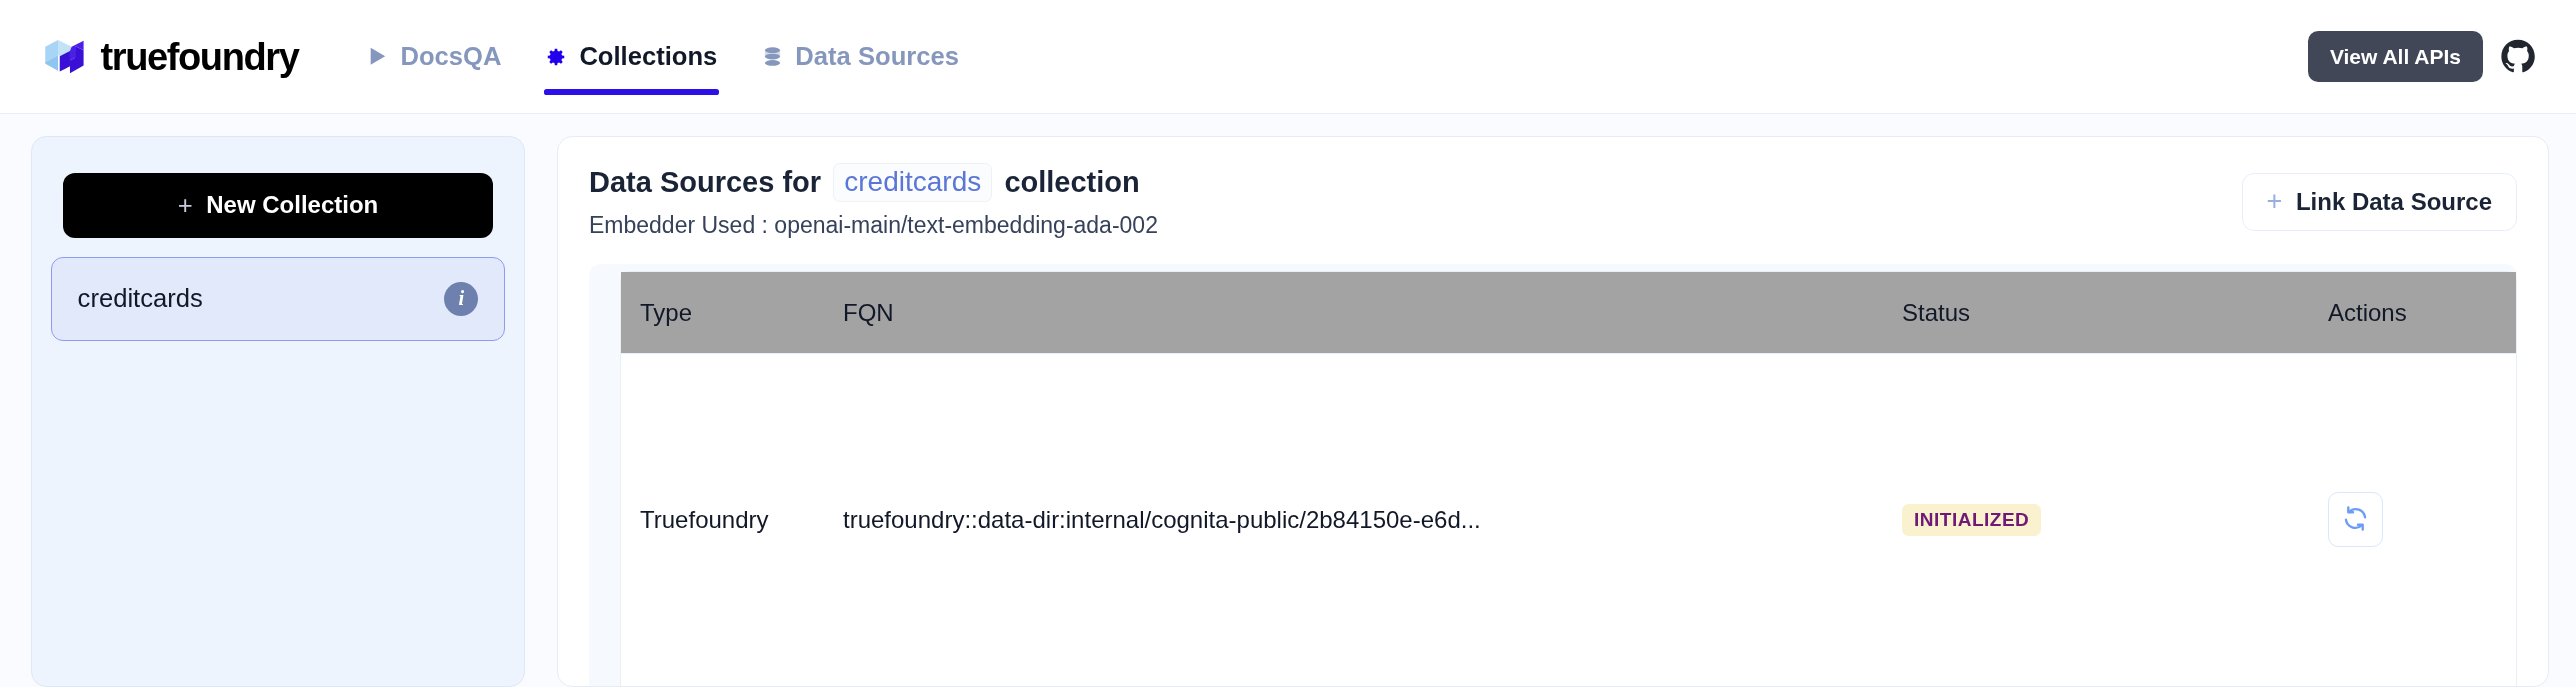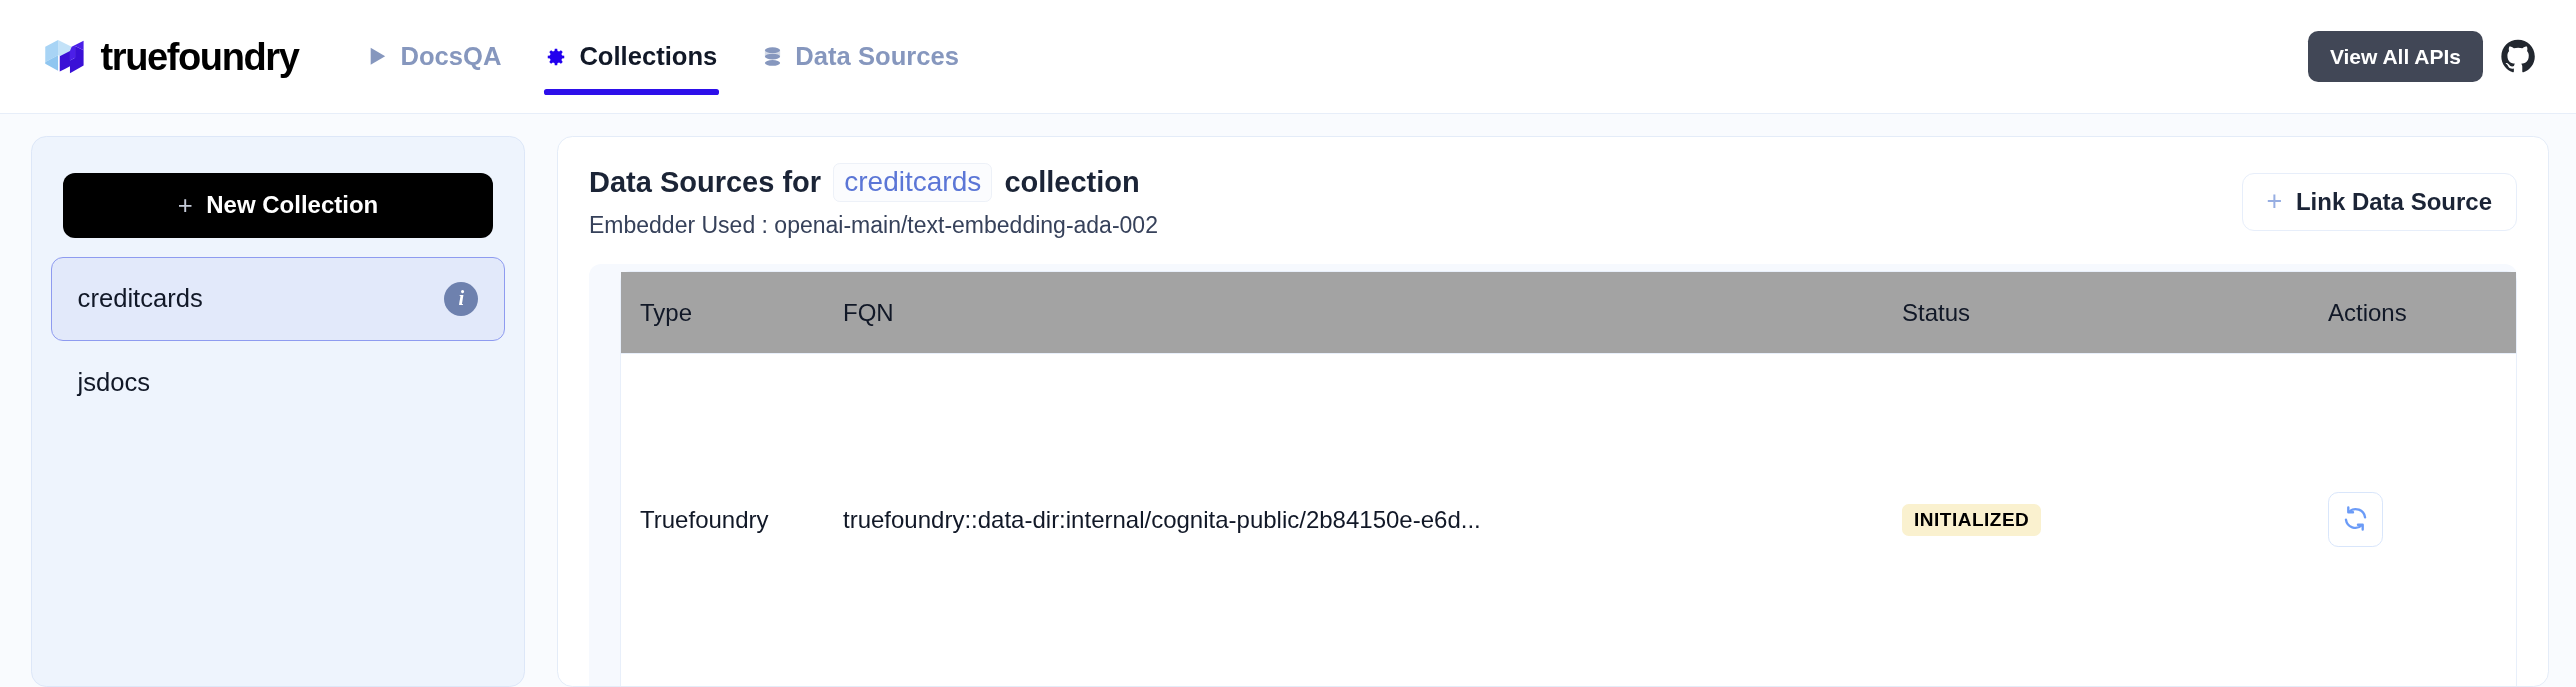--- a/index.html
+++ b/index.html
@@ -323,21 +323,21 @@
   .col-type  { width: 222px; padding-left: 19px !important; }
   .col-fqn   { width: auto; }
   .col-status{ width: 426px; }
   .col-actions { width: 188px; }
 
   th.col-type  { padding-left: 19px; }
 
   .status-badge {
     display: inline-block;
     background: #FAF1CF;
-    color: #000000;
+    color: #701a75;
     font-size: 19px;
     font-weight: 700;
     letter-spacing: 0.5px;
     border-radius: 6.8px;
     padding: 6.8px 12px;
     line-height: 1;
   }
 
   .action-btn {
     width: 55px; height: 55px;
@@ -422,23 +422,20 @@
     <button class="new-collection-btn">
       <span class="plus">+</span>
       <span>New Collection</span>
     </button>
 
     <div class="collection-item selected">
       <span>creditcards</span>
       <span class="info-badge">i</span>
     </div>
 
-    <div class="collection-item">
-      <span>jsdocs</span>
-    </div>
 
   </div>
 
   <div class="main-card">
 
     <div class="main-head">
       <div class="main-head-text">
         <div class="main-title">
           <span>Data Sources for</span>
           <span class="collection-chip">creditcards</span>

